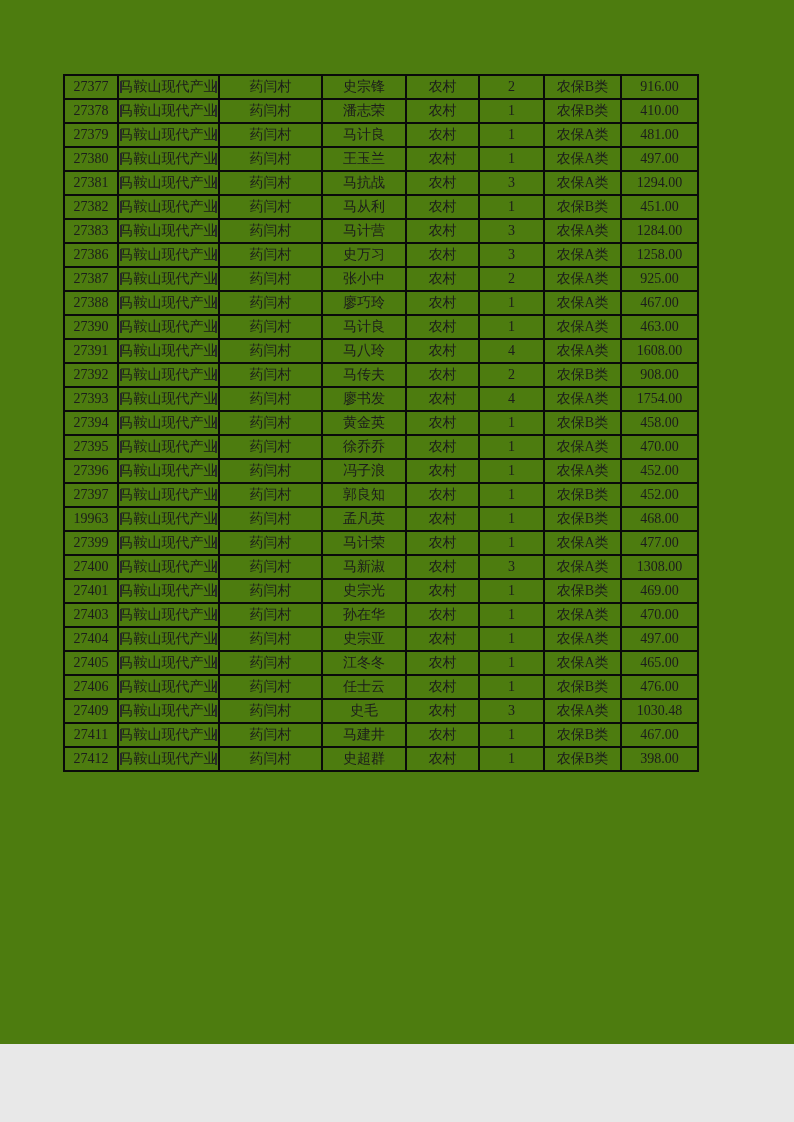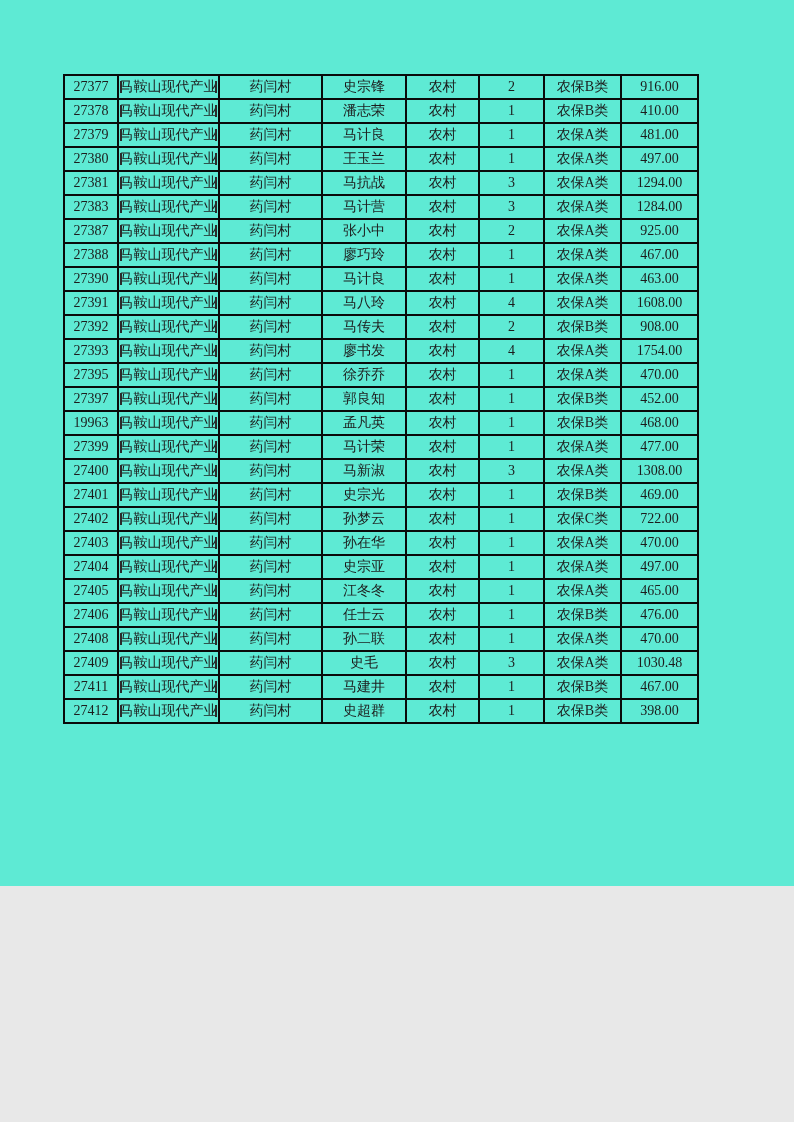--- a/index.html
+++ b/index.html
@@ -3,23 +3,23 @@
 <meta charset="utf-8">
 <style>
   html, body {
     margin: 0;
     padding: 0;
     background: #e8e8e8;
   }
   .page {
     position: relative;
     width: 794px;
-    height: 886px;
+    height: 1044px;
     margin: 0 auto;
-    background: #5eead4;
+    background: #4d7c0f;
     overflow: hidden;
     font-family: "Liberation Serif", "DejaVu Serif", serif;
   }
   table.grid {
     position: absolute;
     left: 63px;
     top: 74px;
     width: 634px;
     border-collapse: collapse;
     table-layout: fixed;
@@ -120,30 +120,50 @@
     <td>27381</td>
     <td class="org-cell">马鞍山现代产业</td>
     <td>药闫村</td>
     <td>马抗战</td>
     <td>农村</td>
     <td>3</td>
     <td>农保A类</td>
     <td>1294.00</td>
   </tr>
         <tr>
+    <td>27382</td>
+    <td class="org-cell">马鞍山现代产业</td>
+    <td>药闫村</td>
+    <td>马从利</td>
+    <td>农村</td>
+    <td>1</td>
+    <td>农保B类</td>
+    <td>451.00</td>
+  </tr>
+        <tr>
     <td>27383</td>
     <td class="org-cell">马鞍山现代产业</td>
     <td>药闫村</td>
     <td>马计营</td>
     <td>农村</td>
     <td>3</td>
     <td>农保A类</td>
     <td>1284.00</td>
   </tr>
         <tr>
+    <td>27386</td>
+    <td class="org-cell">马鞍山现代产业</td>
+    <td>药闫村</td>
+    <td>史万习</td>
+    <td>农村</td>
+    <td>3</td>
+    <td>农保A类</td>
+    <td>1258.00</td>
+  </tr>
+        <tr>
     <td>27387</td>
     <td class="org-cell">马鞍山现代产业</td>
     <td>药闫村</td>
     <td>张小中</td>
     <td>农村</td>
     <td>2</td>
     <td>农保A类</td>
     <td>925.00</td>
   </tr>
         <tr>
@@ -190,30 +210,50 @@
     <td>27393</td>
     <td class="org-cell">马鞍山现代产业</td>
     <td>药闫村</td>
     <td>廖书发</td>
     <td>农村</td>
     <td>4</td>
     <td>农保A类</td>
     <td>1754.00</td>
   </tr>
         <tr>
+    <td>27394</td>
+    <td class="org-cell">马鞍山现代产业</td>
+    <td>药闫村</td>
+    <td>黄金英</td>
+    <td>农村</td>
+    <td>1</td>
+    <td>农保B类</td>
+    <td>458.00</td>
+  </tr>
+        <tr>
     <td>27395</td>
     <td class="org-cell">马鞍山现代产业</td>
     <td>药闫村</td>
     <td>徐乔乔</td>
     <td>农村</td>
     <td>1</td>
     <td>农保A类</td>
     <td>470.00</td>
   </tr>
         <tr>
+    <td>27396</td>
+    <td class="org-cell">马鞍山现代产业</td>
+    <td>药闫村</td>
+    <td>冯子浪</td>
+    <td>农村</td>
+    <td>1</td>
+    <td>农保A类</td>
+    <td>452.00</td>
+  </tr>
+        <tr>
     <td>27397</td>
     <td class="org-cell">马鞍山现代产业</td>
     <td>药闫村</td>
     <td>郭良知</td>
     <td>农村</td>
     <td>1</td>
     <td>农保B类</td>
     <td>452.00</td>
   </tr>
         <tr>
@@ -250,30 +290,20 @@
     <td>27401</td>
     <td class="org-cell">马鞍山现代产业</td>
     <td>药闫村</td>
     <td>史宗光</td>
     <td>农村</td>
     <td>1</td>
     <td>农保B类</td>
     <td>469.00</td>
   </tr>
         <tr>
-    <td>27402</td>
-    <td class="org-cell">马鞍山现代产业</td>
-    <td>药闫村</td>
-    <td>孙梦云</td>
-    <td>农村</td>
-    <td>1</td>
-    <td>农保C类</td>
-    <td>722.00</td>
-  </tr>
-        <tr>
     <td>27403</td>
     <td class="org-cell">马鞍山现代产业</td>
     <td>药闫村</td>
     <td>孙在华</td>
     <td>农村</td>
     <td>1</td>
     <td>农保A类</td>
     <td>470.00</td>
   </tr>
         <tr>
@@ -298,30 +328,20 @@
   </tr>
         <tr>
     <td>27406</td>
     <td class="org-cell">马鞍山现代产业</td>
     <td>药闫村</td>
     <td>任士云</td>
     <td>农村</td>
     <td>1</td>
     <td>农保B类</td>
     <td>476.00</td>
-  </tr>
-        <tr>
-    <td>27408</td>
-    <td class="org-cell">马鞍山现代产业</td>
-    <td>药闫村</td>
-    <td>孙二联</td>
-    <td>农村</td>
-    <td>1</td>
-    <td>农保A类</td>
-    <td>470.00</td>
   </tr>
         <tr>
     <td>27409</td>
     <td class="org-cell">马鞍山现代产业</td>
     <td>药闫村</td>
     <td>史毛</td>
     <td>农村</td>
     <td>3</td>
     <td>农保A类</td>
     <td>1030.48</td>

